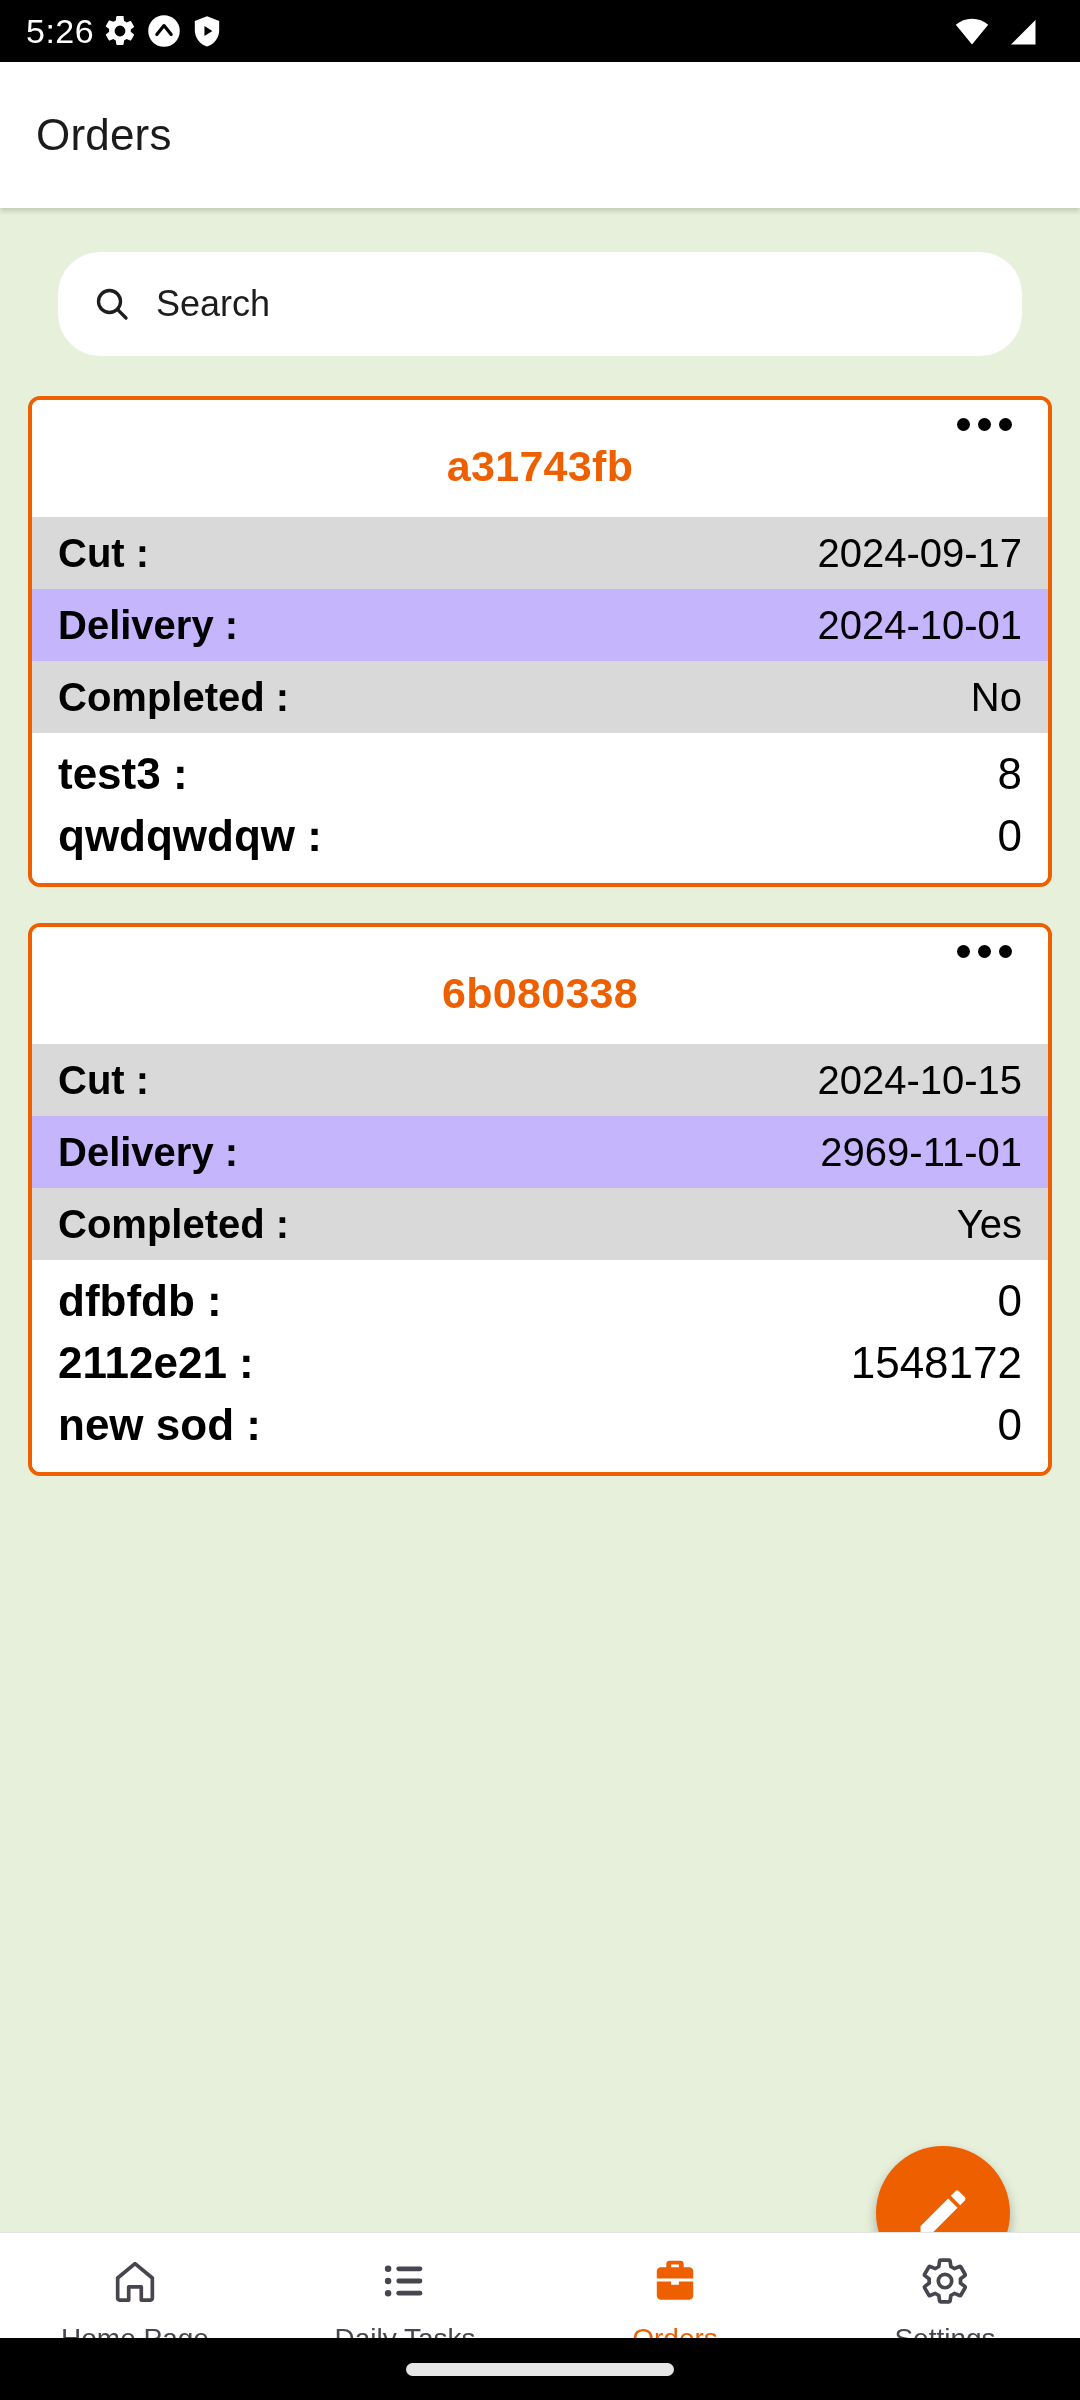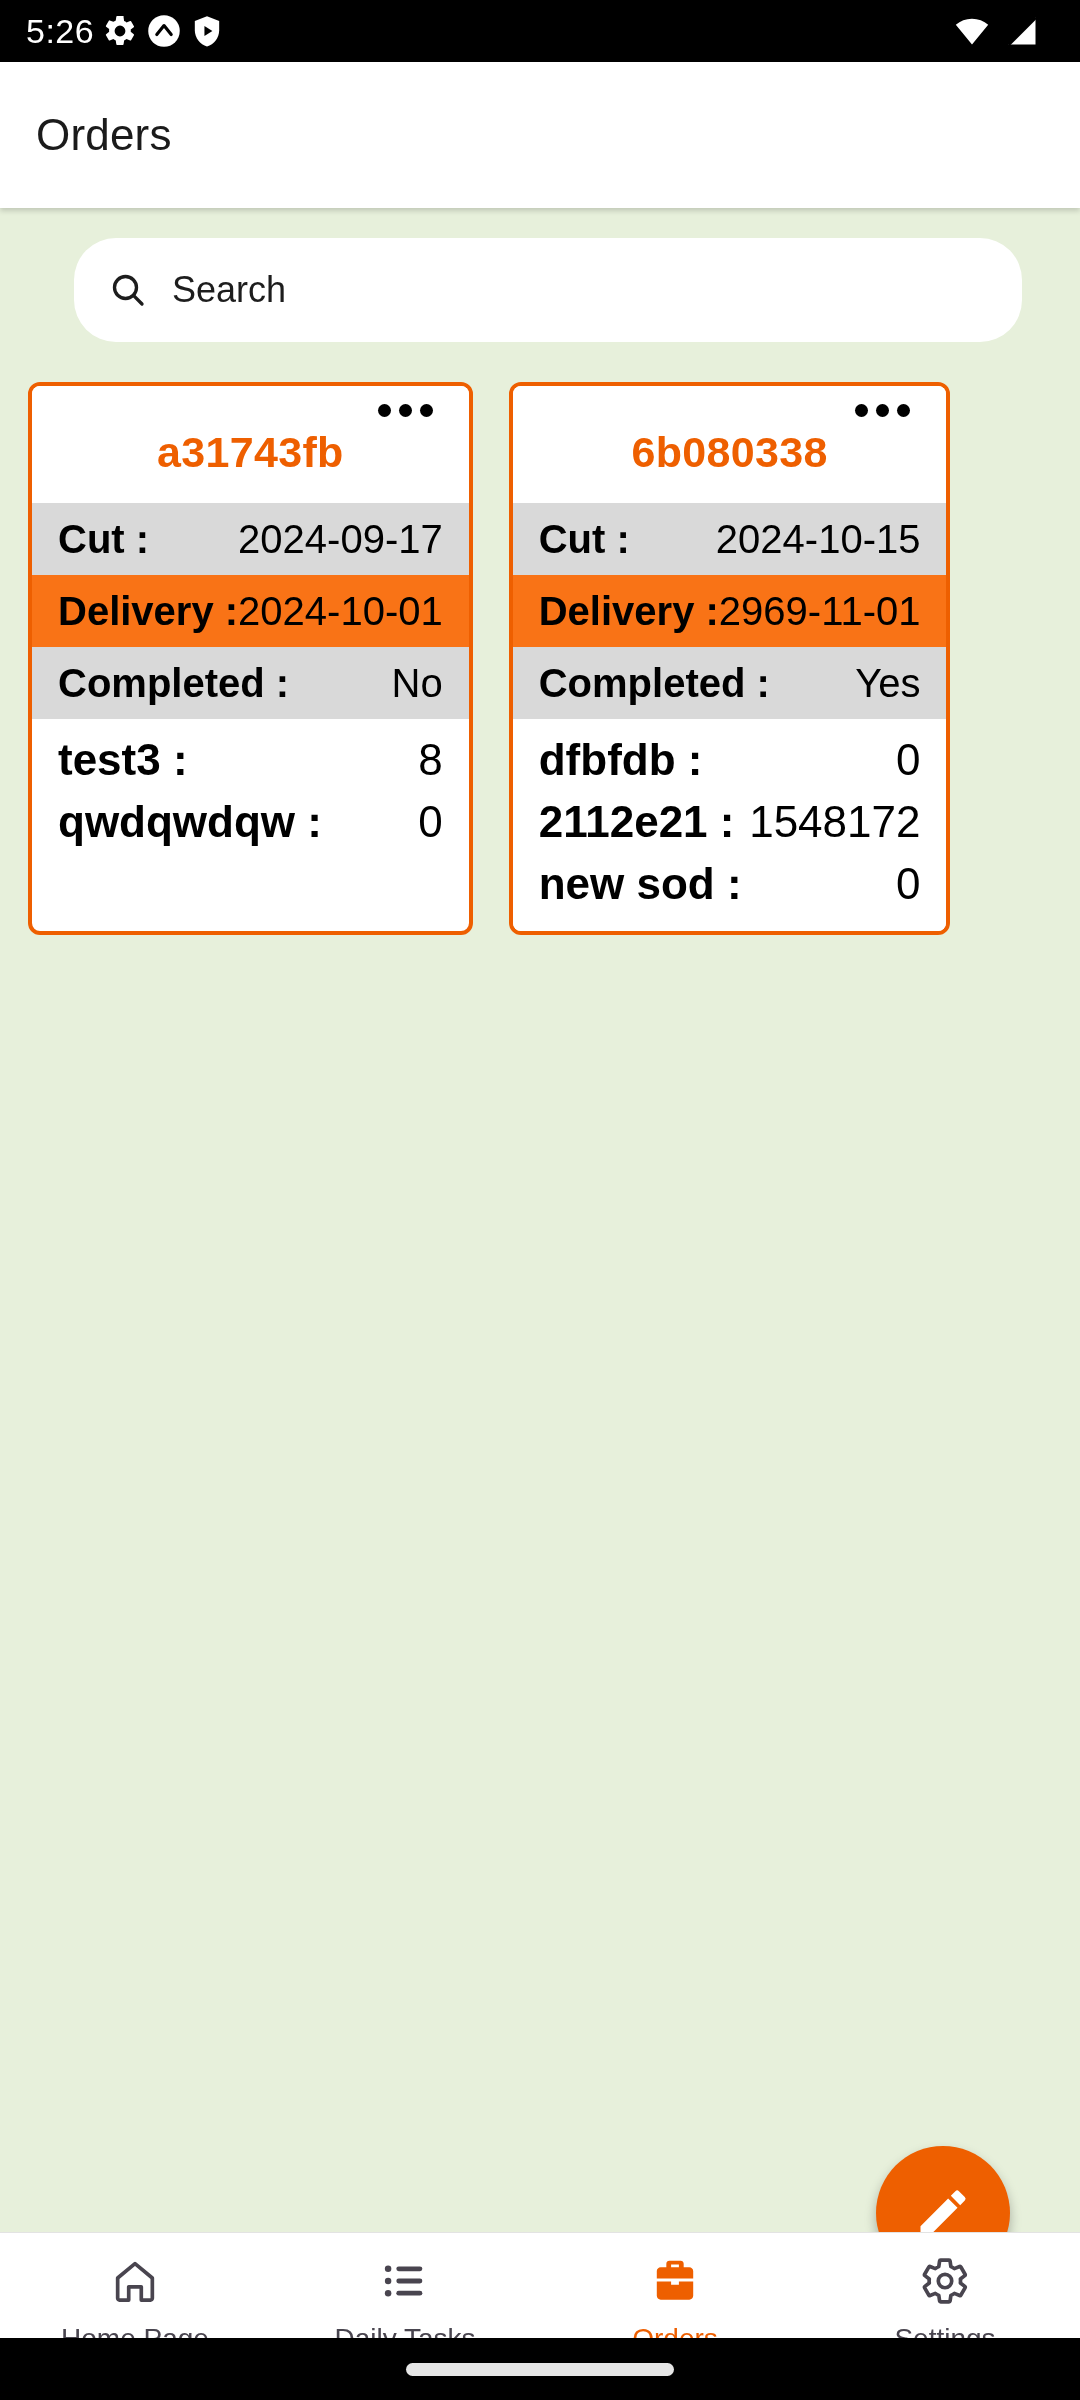--- a/index.html
+++ b/index.html
@@ -48,37 +48,37 @@
   }
 
   
   .content{
     background:#e7f0db;
     height:2192px;
     position:relative;
     overflow:hidden;
   }
 
-  .search-wrap{ padding:30px 58px 0 58px;margin-left:16px; }
+  .search-wrap{ padding:44px 58px 0 58px; }
   .search-box{
     background:#ffffff;
     border-radius:42px;
     height:104px;
     display:flex;
     align-items:center;
     padding:0 34px;
     gap:24px;
   }
   .search-placeholder{
     font-size:36px;
     color:#1d1d1d;
   }
 
   
-  .cards{ padding:40px 28px 0 28px; display:flex; flex-direction:row; gap:36px;}
+  .cards{ padding:40px 28px 0 28px; display:flex; flex-direction:column; gap:36px;}
   .order-card{
     border:4px solid #ee5f00;
     border-radius:12px;
     background:#ffffff;
     overflow:hidden;
   }
   .card-head{
     position:relative;
     padding:24px 0 26px 0;
     background:#ffffff;
@@ -101,21 +101,21 @@
   }
   .meta-row{
     display:flex;
     justify-content:space-between;
     align-items:center;
     padding:14px 26px;
     height:72px;
     font-size:40px;
   }
   .meta-row.alt{ background:#d9d9d9; }
-  .meta-row.plain{ background:#f97316; }
+  .meta-row.plain{ background:#c4b5fd; }
   .meta-label{ font-weight:bold; color:#000000; }
   .meta-value{ font-weight:400; color:#000000; }
 
   .items{ background:#ffffff; padding:10px 26px 16px 26px; }
   .item-row{
     display:flex;
     justify-content:space-between;
     align-items:center;
     font-size:44px;
     padding:6px 0;

